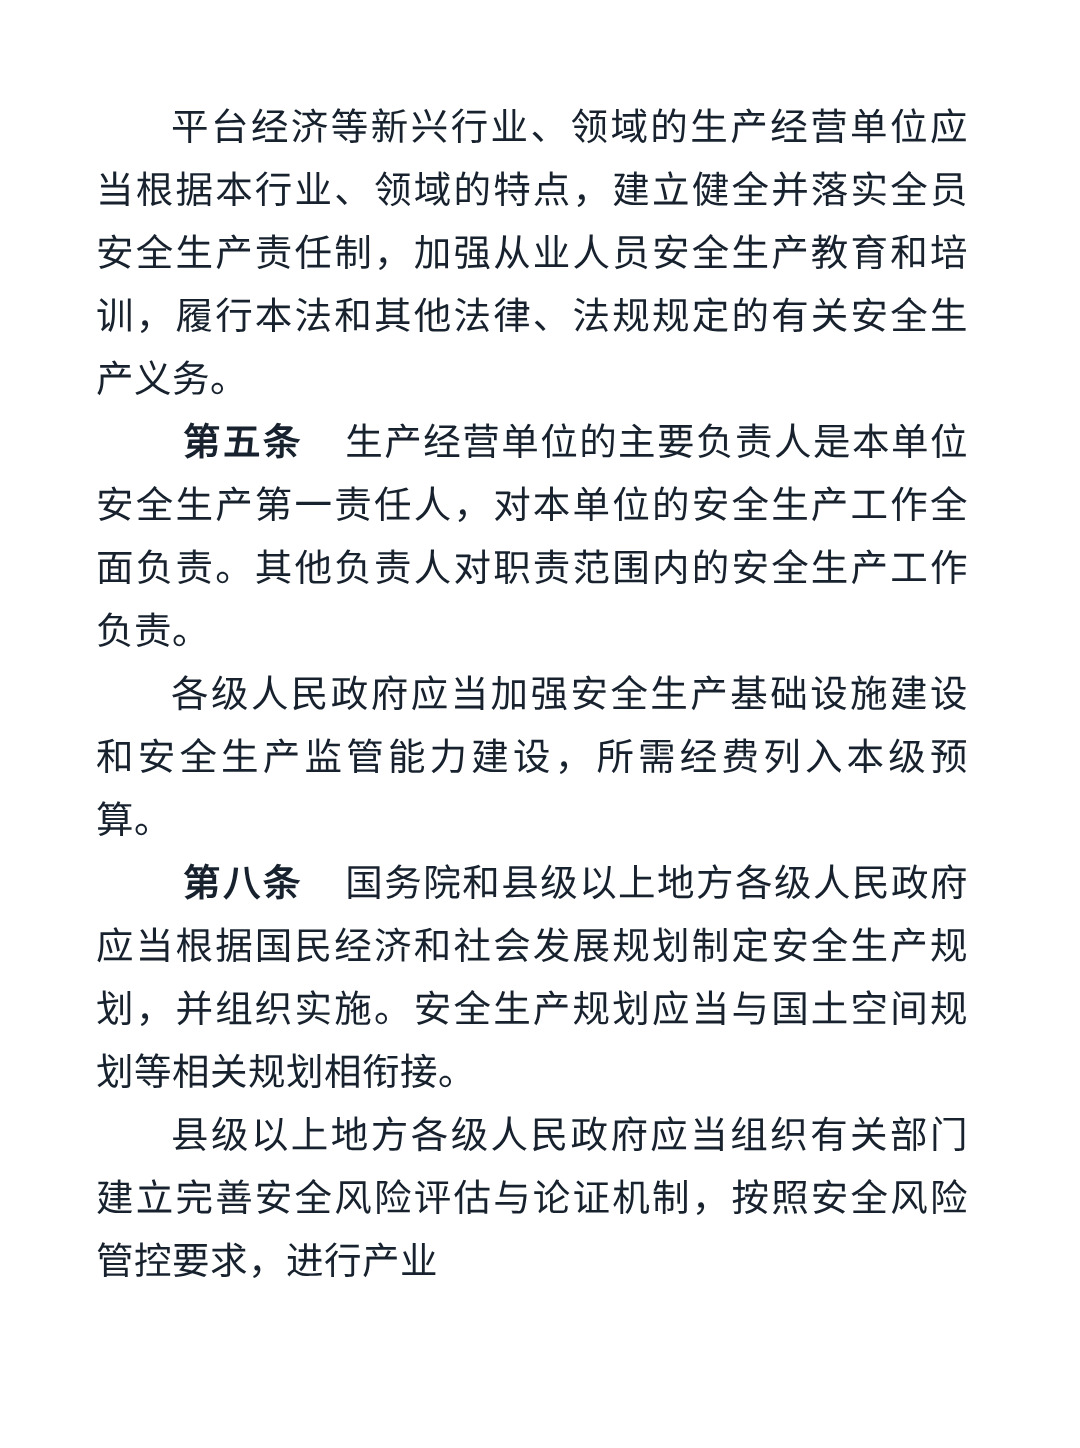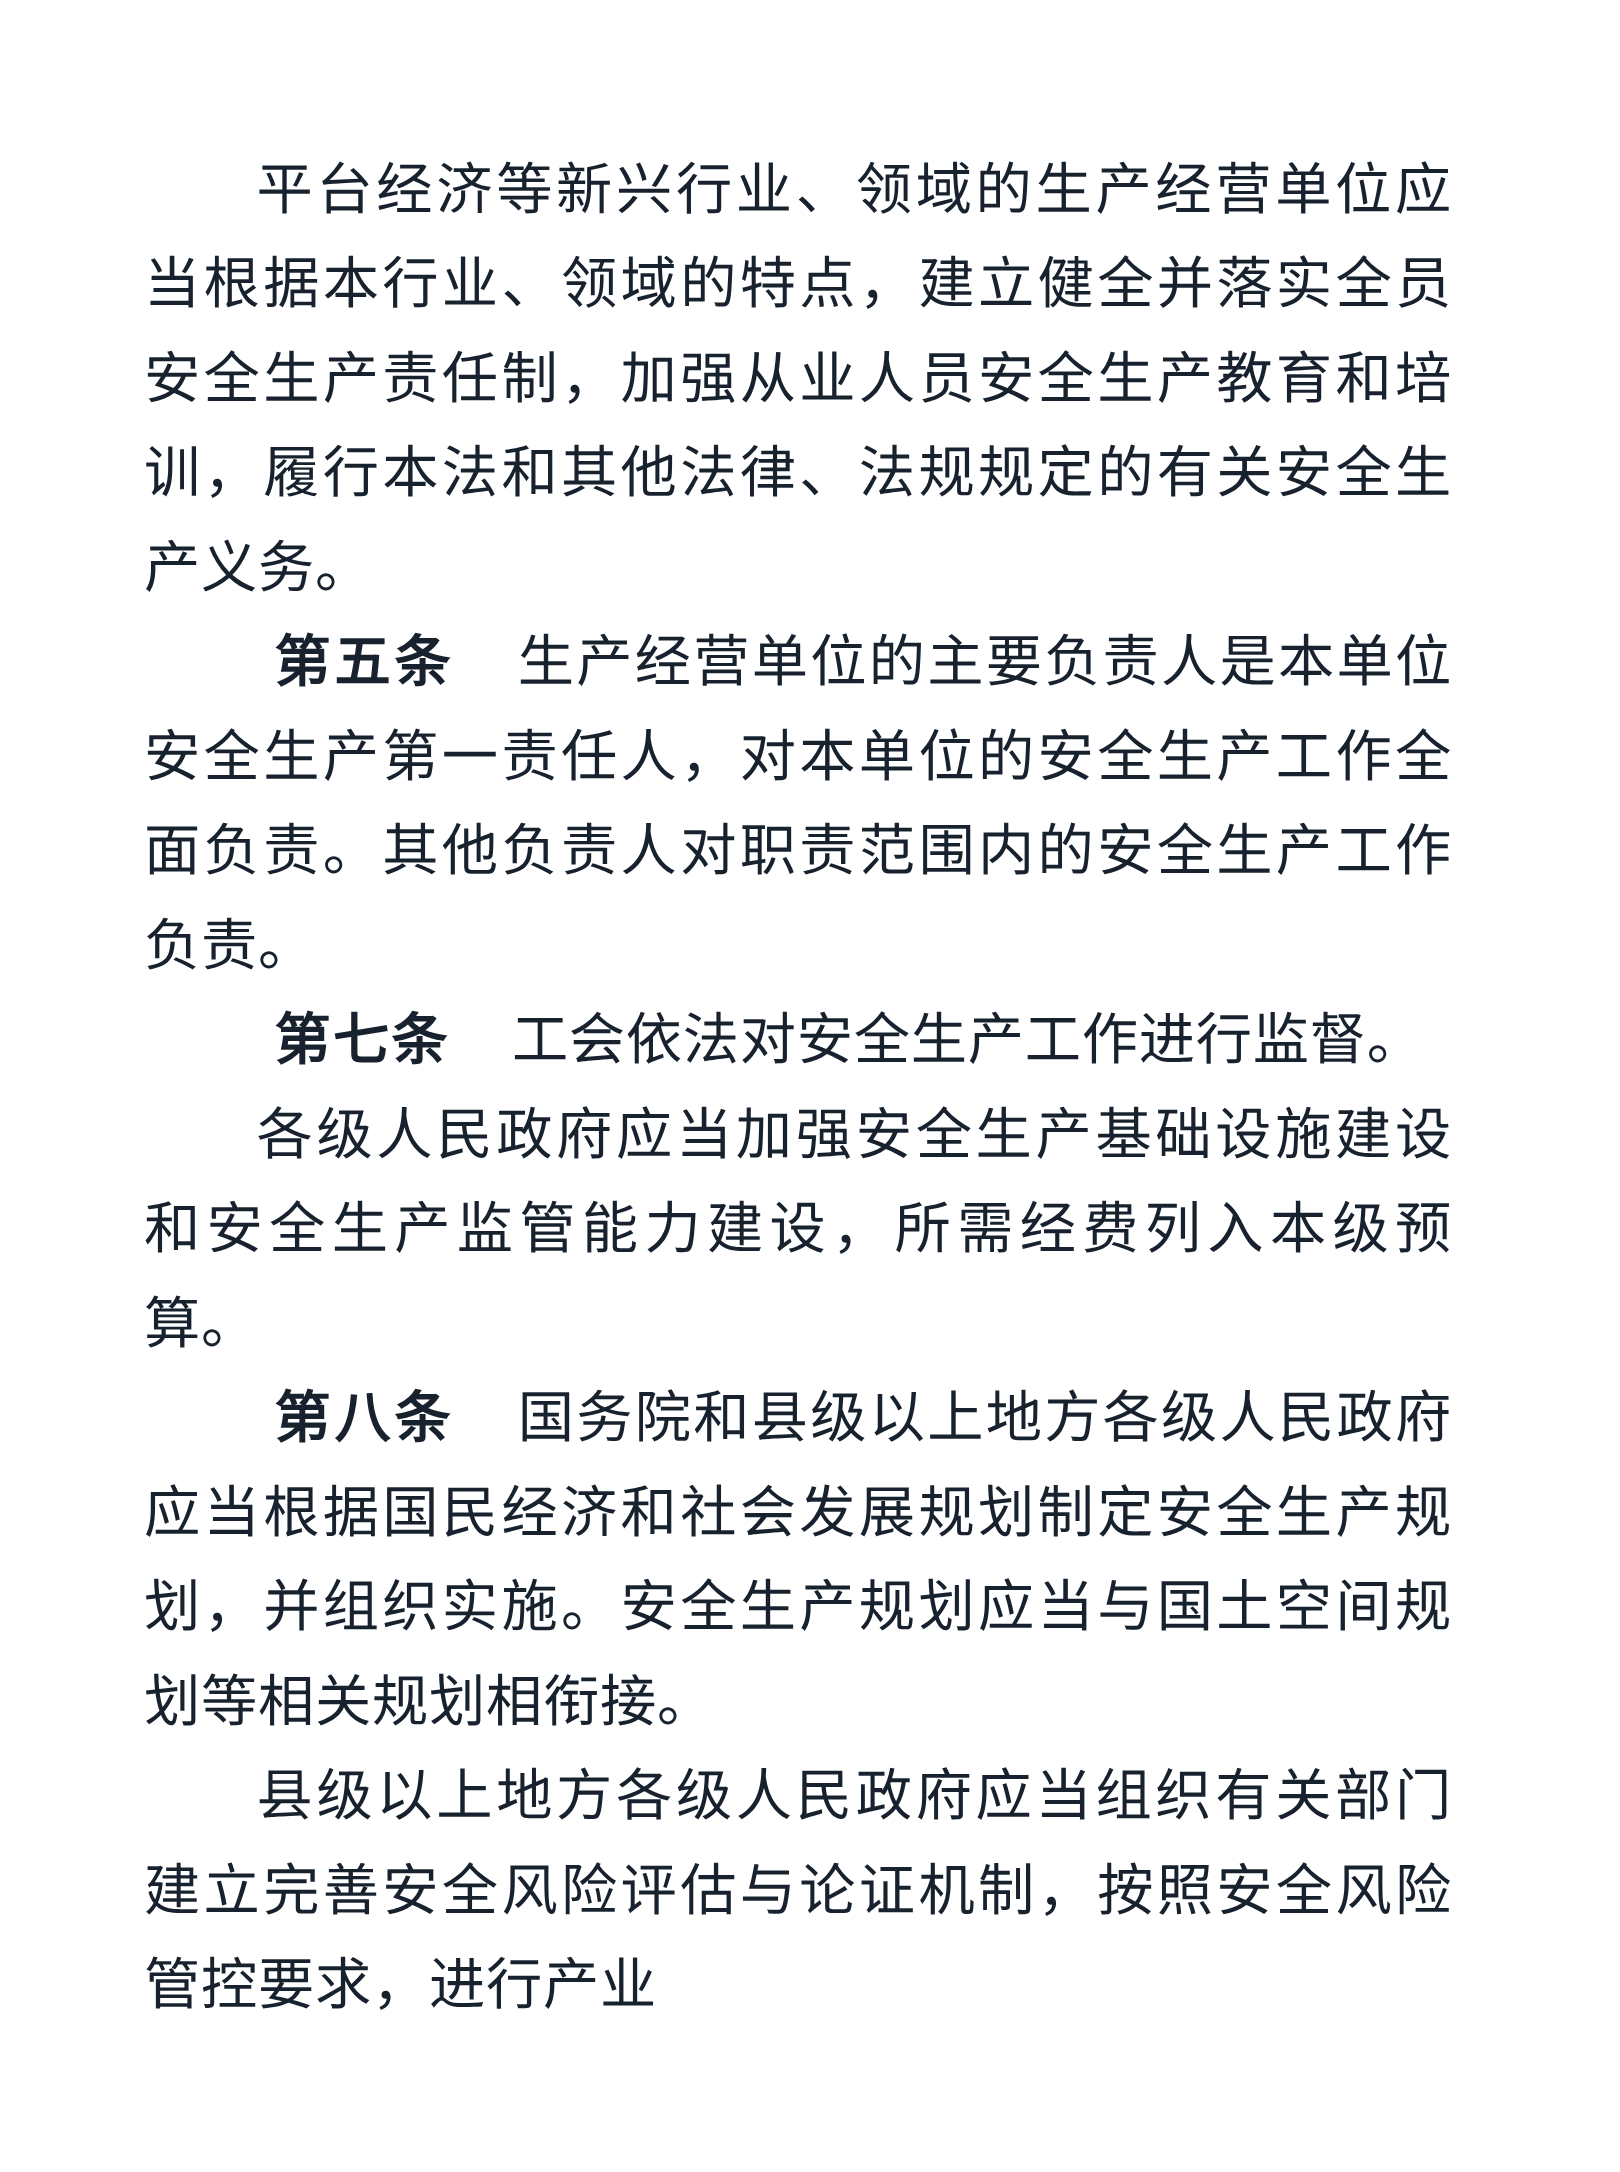--- a/index.html
+++ b/index.html
@@ -54,23 +54,20 @@
 
     <p class="para">
       <span>平台经济等新兴行业、领域的生产经营单位应当根据本行业、领域的特点，建立健全并落实全员安全生产责任制，加强从业人员安全生产教育和培训，履行本法和其他法律、法规规定的有关安全生产义务。</span>
     </p>
 
     <p class="para">
       <span class="article-label">第五条</span><span class="gap"></span><span>生产经营单位的主要负责人是本单位安全生产第一责任人，对本单位的安全生产工作全面负责。其他负责人对职责范围内的安全生产工作负责。</span>
     </p>
 
 
-    <p class="para">
-      <span class="article-label">第七条</span><span class="gap"></span><span>工会依法对安全生产工作进行监督。</span>
-    </p>
 
 
     <p class="para">
       <span>各级人民政府应当加强安全生产基础设施建设和安全生产监管能力建设，所需经费列入本级预算。</span>
     </p>
 
     <p class="para">
       <span class="article-label">第八条</span><span class="gap"></span><span>国务院和县级以上地方各级人民政府应当根据国民经济和社会发展规划制定安全生产规划，并组织实施。安全生产规划应当与国土空间规划等相关规划相衔接。</span>
     </p>
 

